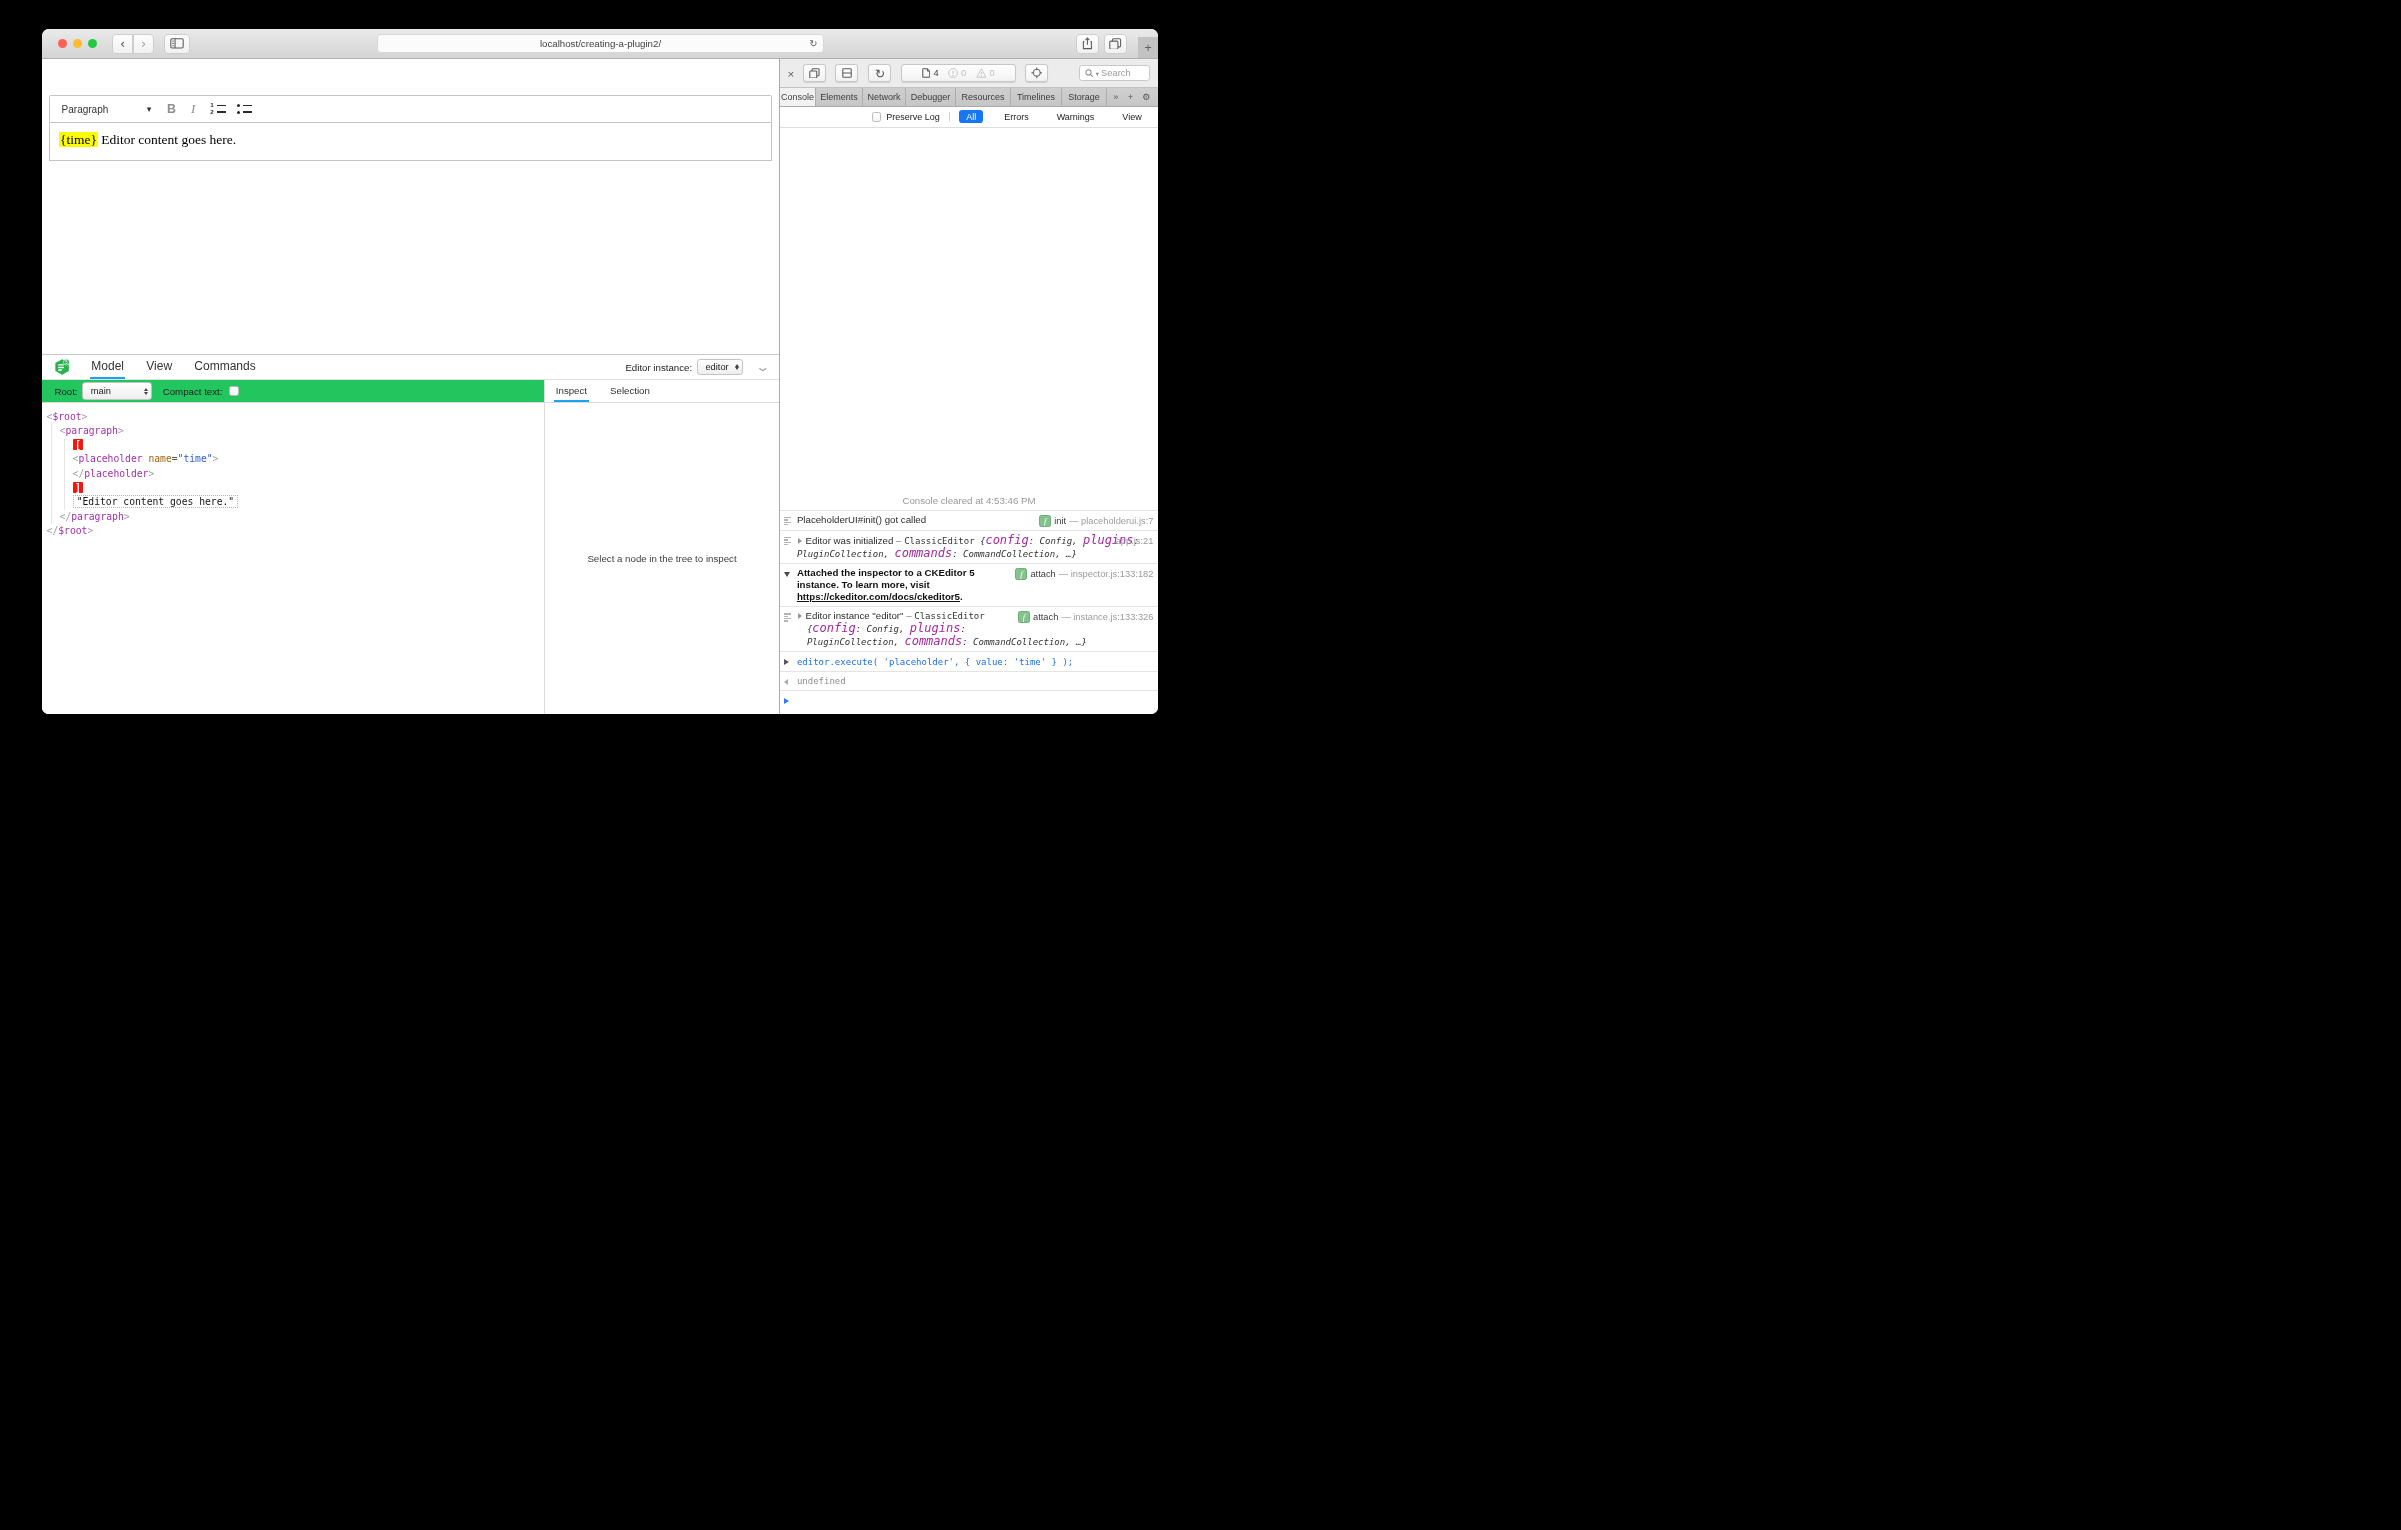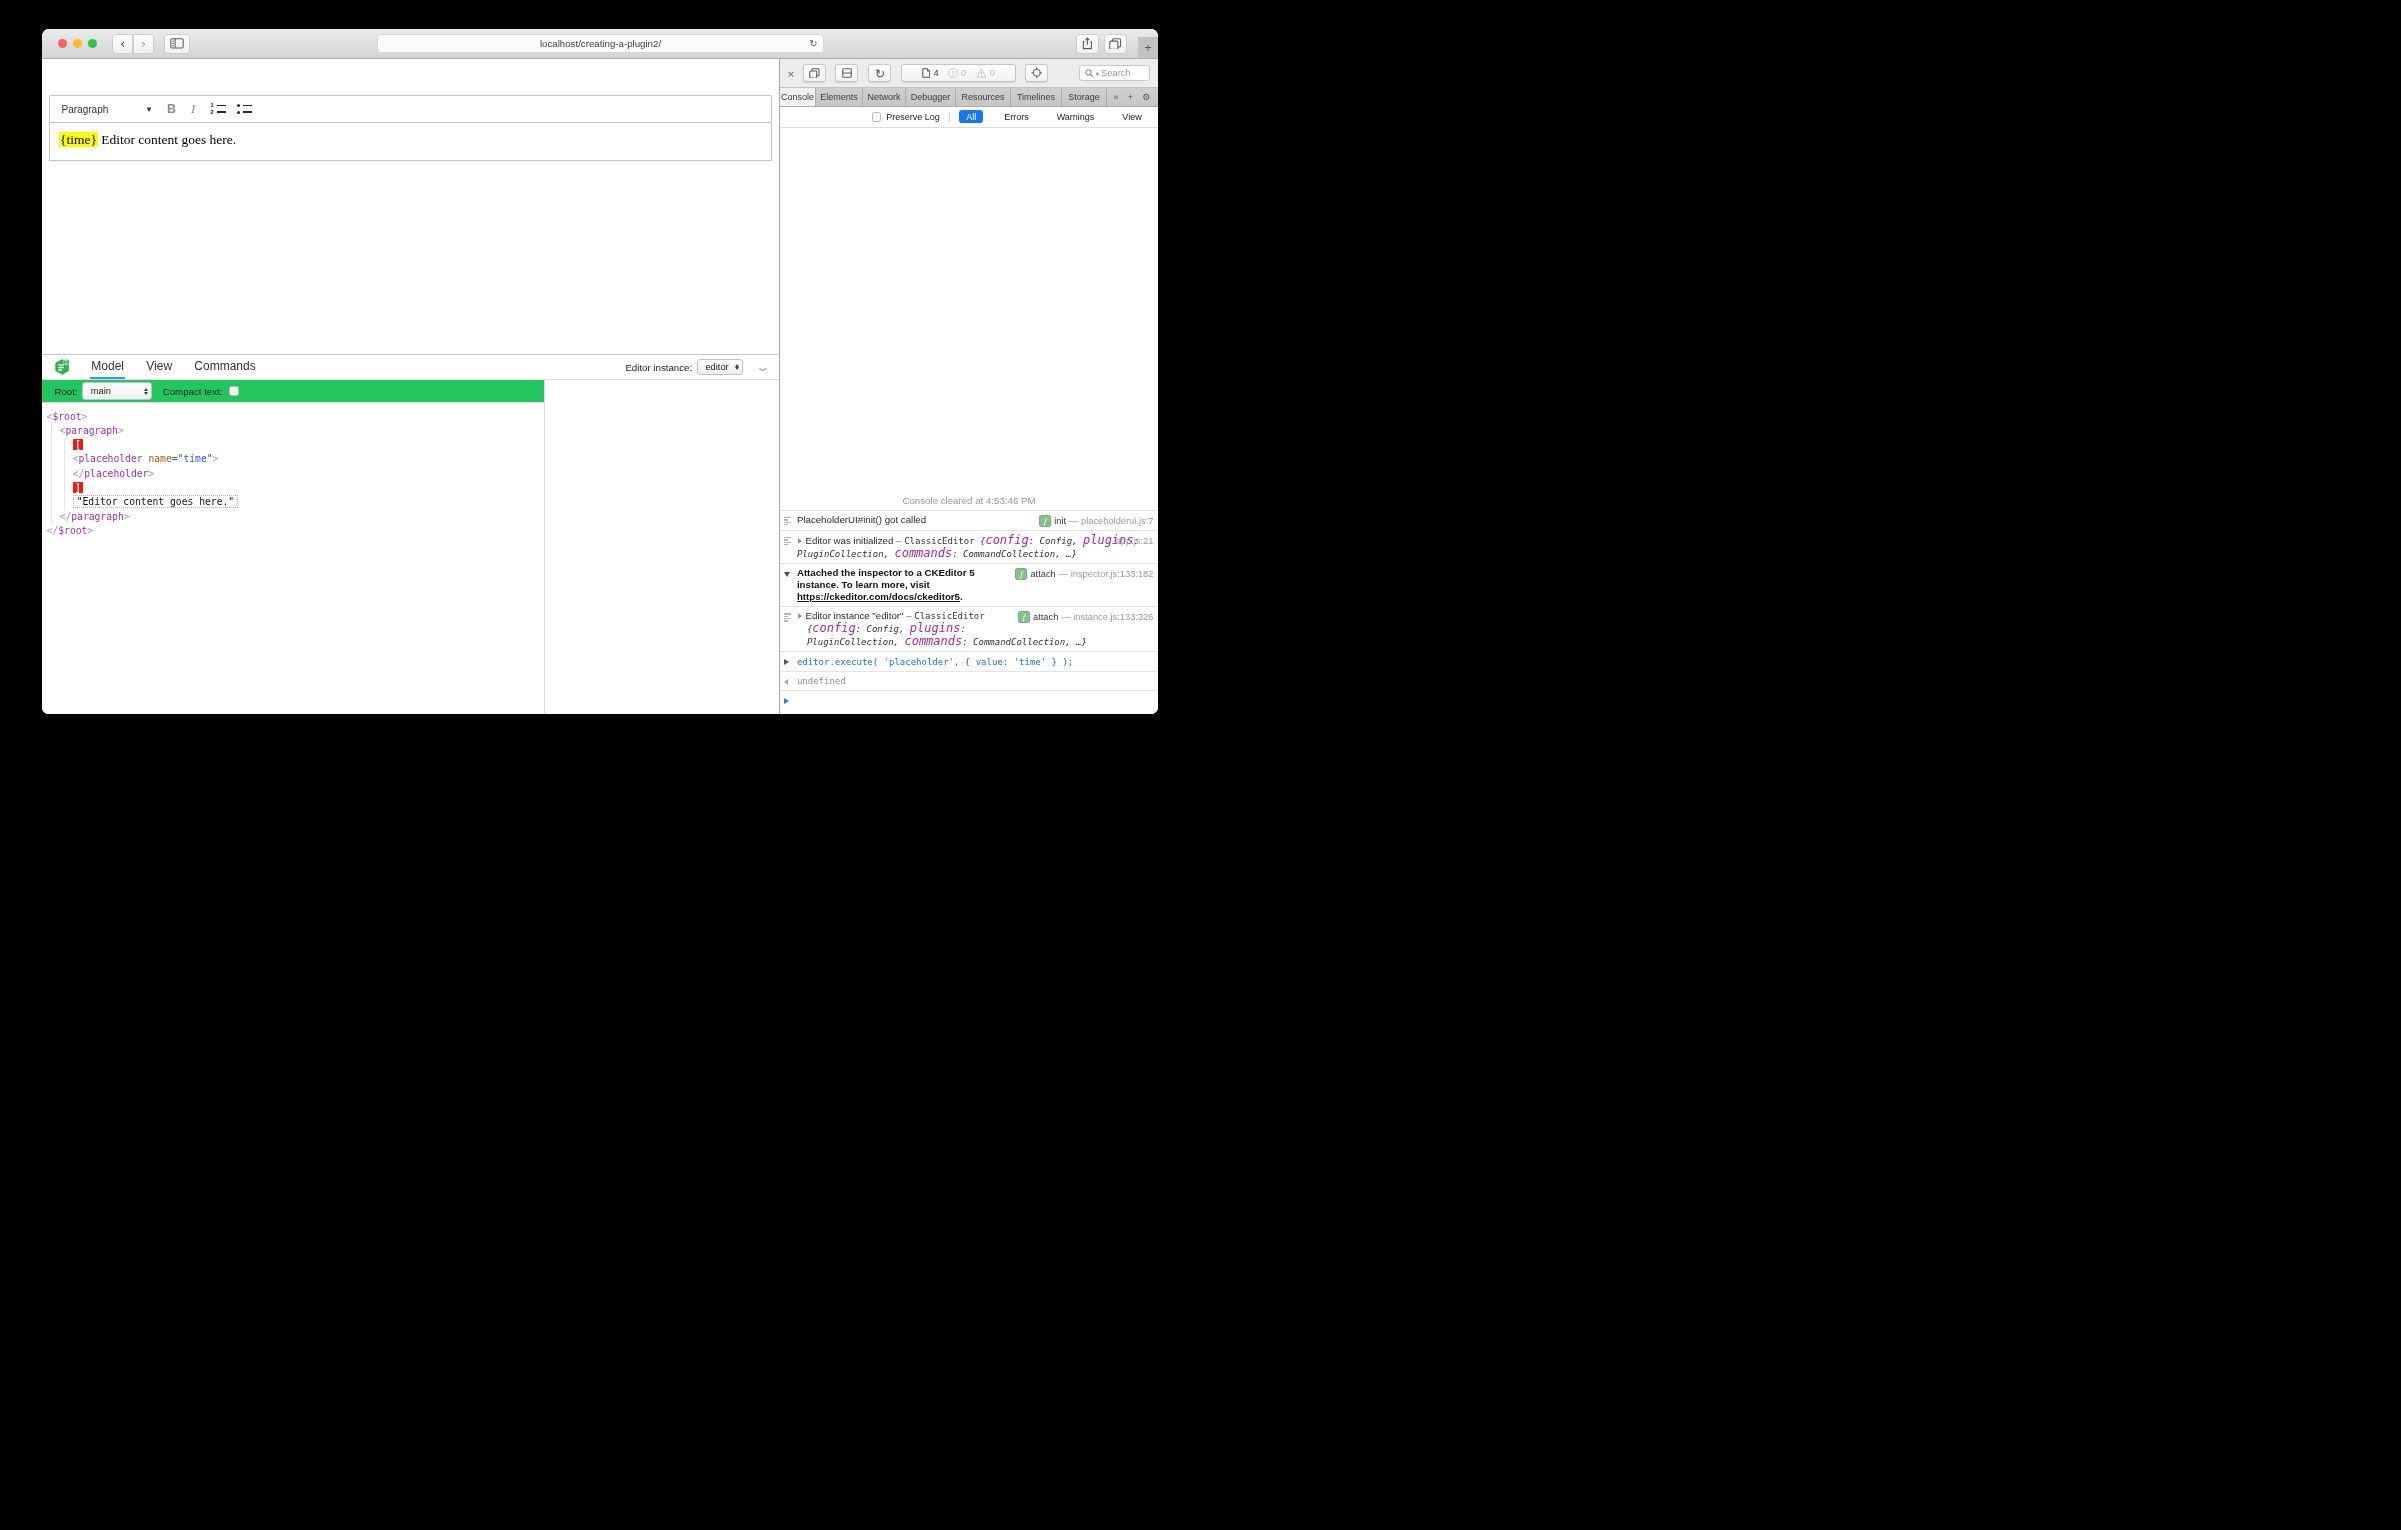--- a/index.html
+++ b/index.html
@@ -277,20 +277,29 @@
                 <div class="t-line" style="padding-left: 13px;"><span class="tk-b">&lt;</span><span class="tk-t">paragraph</span><span class="tk-b">&gt;</span></div>
                 <div class="t-line" style="padding-left: 26px;"><span class="tk-sel">[</span></div>
                 <div class="t-line" style="padding-left: 26px;"><span class="tk-b">&lt;</span><span class="tk-t">placeholder</span><span class="tk-a"> name</span><span class="tk-eq">=</span><span class="tk-v">"time"</span><span class="tk-b">&gt;</span></div>
                 <div class="t-line" style="padding-left: 26px;"><span class="tk-b">&lt;/</span><span class="tk-t">placeholder</span><span class="tk-b">&gt;</span></div>
                 <div class="t-line" style="padding-left: 26px;"><span class="tk-sel">]</span></div>
                 <div class="t-line" style="padding-left: 26px;"><span class="tk-txt">"Editor content goes here."</span></div>
                 <div class="t-line" style="padding-left: 13px;"><span class="tk-b">&lt;/</span><span class="tk-t">paragraph</span><span class="tk-b">&gt;</span></div>
                 <div class="t-line" style="padding-left: 0px;"><span class="tk-b">&lt;/</span><span class="tk-t">$root</span><span class="tk-b">&gt;</span></div>
               </div>
           </div>
+          <div class="cke-right">
+            <div class="cke-rtabs" id="cke-rtabs">
+                <div class="cke-rtab active">Inspect</div>
+                <div class="cke-rtab">Selection</div>
+              </div>
+            <div class="cke-rbody">
+              <span>Select a node in the tree to inspect</span>
+            </div>
+          </div>
         </div>
       </div>
     </div>
 
     <div class="devtools">
 
       <div class="dt-toolbar">
         <span class="dt-x">×</span>
         <div class="dt-btn" style="width:23px;margin-left:6.2px;">
           <svg class="lineicon" width="10.8" height="10.8" viewBox="0 0 14 14">

